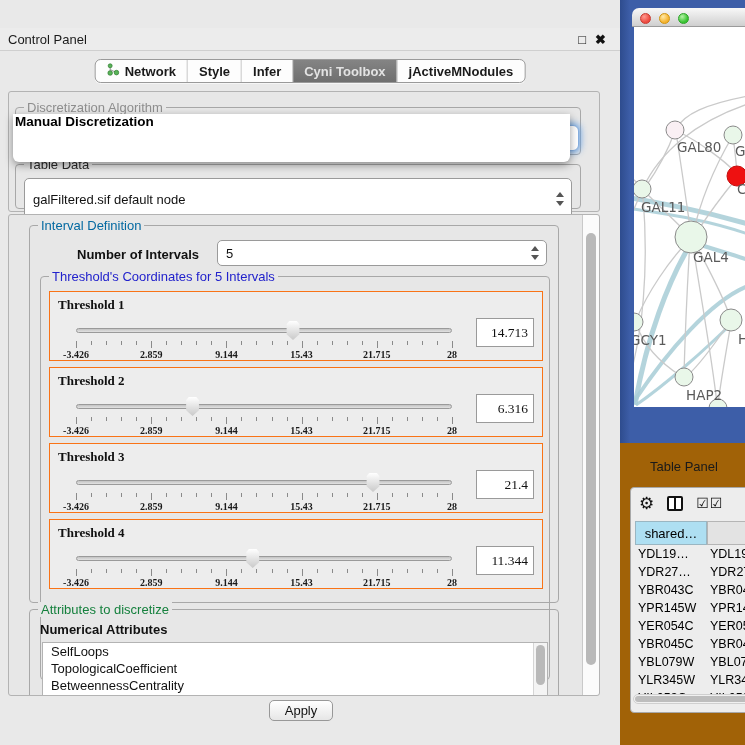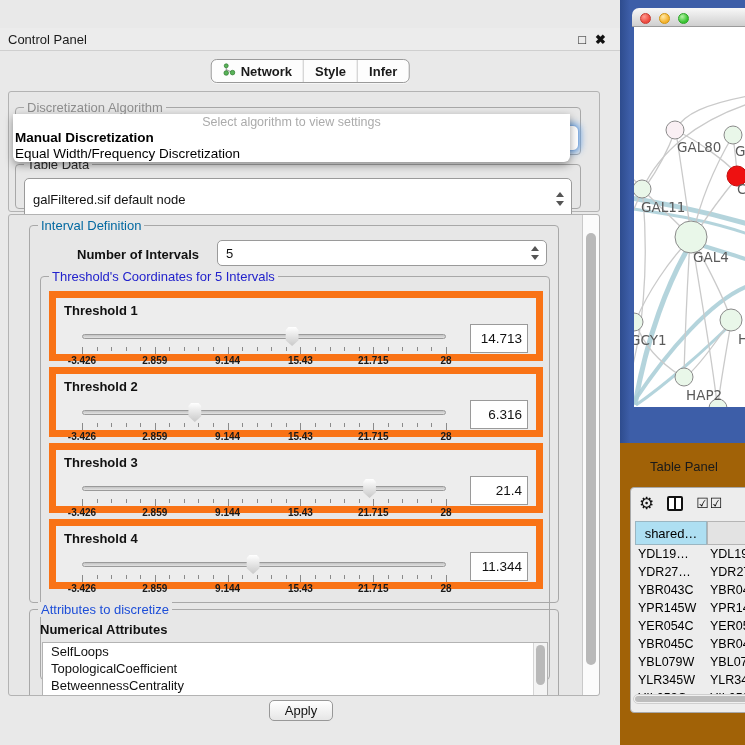--- a/index.html
+++ b/index.html
@@ -53,34 +53,34 @@
   #settings-scrollbar .thumb { position:absolute; left:3px; top:18px; width:10px; height:432px; background:#b9b9b9; border-radius:6px; }
 
   #group-interval { position:absolute; left:20px; top:10px; width:530px; height:378px; }
   #group-interval > .group-label { color:#0369a1; }
   #num-label { position:absolute; left:47px; top:21px; font-size:13px; font-weight:bold; color:#111; }
   #num-combo { position:absolute; left:187px; top:14px; width:330px; height:26px; }
 
   #group-thresh { position:absolute; left:10px; top:50px; width:510px; height:404px; }
   #group-thresh > .group-label { color:#2222cc; }
   #thresh-stack { position:absolute; left:8px; top:14px; width:494px; }
-  .tbox { position:relative; width:494px; height:70px; background:#ededed; border:7px solid #f97316; margin-bottom:6px; }
+  .tbox { position:relative; width:494px; height:70px; background:#ededed; border:1px solid #f97316; margin-bottom:6px;font-family:Liberation Serif, serif; }
   .tbox .ttitle { position:absolute; left:8px; top:5px; font-size:13px; font-weight:bold; color:#111; }
   .slider { position:absolute; left:26px; right:90px; top:28px; height:36px; }
   .track { position:absolute; left:0; right:0; top:8px; height:5px; border:1px solid #9a9a9a; border-radius:3px; background:linear-gradient(#c3c3c3,#e2e2e2); }
   .thumb-ptr { position:absolute; top:1px; width:16px; height:19px; background:linear-gradient(#ffffff,#c9c9c9); clip-path:polygon(50% 100%, 10% 70%, 10% 16%, 26% 0%, 74% 0%, 90% 16%, 90% 70%); filter:drop-shadow(0 0 1px #7e7e7e); }
   .ticks { position:absolute; left:0; right:0; top:21px; height:8px; }
   .tick { position:absolute; top:0; width:1px; height:4px; background:#8a8a8a; }
   .tick.major { height:7px; }
   .ticklabels { position:absolute; left:0; right:0; top:29px; height:10px; }
   .ticklabel { position:absolute; transform:translateX(-50%); font-size:10px; font-weight:bold; color:#1a1a1a; white-space:nowrap; }
   .tval { position:absolute; right:8px; top:26px; width:58px; height:29px; background:#fff; border:1px solid #9a9a9a; font-size:13.5px; color:#111; text-align:right; line-height:27px; padding-right:5px; }
 
   #group-attrs { position:absolute; left:20px; top:394px; width:530px; height:200px; }
-  #group-attrs > .group-label { color:#1d4ed8; }
+  #group-attrs > .group-label { color:#15803d; }
   #attrs-title { position:absolute; left:10px; top:12px; font-size:13px; font-weight:bold; color:#111; }
   #attr-list { position:absolute; left:12px; top:32px; width:506px; height:150px; background:#fff; border:1px solid #b3b3b3; overflow:hidden; }
   .attr-item { height:17px; line-height:17px; font-size:13px; color:#111; padding-left:8px; white-space:nowrap; }
   #attr-scrollbar { position:absolute; right:0; top:0; width:14px; height:100%; background:#f4f4f4; border-left:1px solid #d5d5d5; }
   #attr-scrollbar .thumb { position:absolute; left:2px; top:2px; width:9px; height:40px; background:#b9b9b9; border-radius:5px; }
 
   #apply-btn { position:absolute; left:269px; top:672px; width:64px; height:21px; background:linear-gradient(#ffffff,#e6e6e6); border:1px solid #989898; border-radius:5px; font-size:13px; color:#111; text-align:center; line-height:19px; }
 
   
   #right-panel { position:absolute; left:620px; top:0; width:125px; height:745px; background:#e2e2e2; }
@@ -134,43 +134,47 @@
             <circle cx="9.8" cy="9.6" r="2.3" fill="#59b359" stroke="#2d7a2d" stroke-width=".7"></circle>
           </svg></span>
         <span>Network</span>
       </span>
       <span class="seg">
         <span>Style</span>
       </span>
       <span class="seg">
         <span>Infer</span>
       </span>
+      <span class="seg selected">
+        <span>Cyni Toolbox</span>
+      </span>
+      <span class="seg">
+        <span>jActiveMNodules</span>
+      </span>
     </div>
 
   <div class="container" id="container-a">
     <div class="group" id="group-alg">
       <span class="group-label">Discretization Algorithm</span>
     </div>
     <div id="alg-combo"></div>
     <div class="group" id="group-table">
       <span class="group-label">Table Data</span>
       <div class="combo" id="table-combo">
         <span class="combo-text">galFiltered.sif default node</span>
         <span class="stepper">
             <span class="up"></span>
             <span class="down"></span>
           </span>
       </div>
     </div>
   </div>
 
   <div id="algo-popup">
-    <div class="ph">Select algorithm to view settings</div>
   <div class="opt hl">Manual Discretization</div>
-      <div class="opt">Equal Width/Frequency Discretization</div>
     </div>
 
   <div class="container" id="container-b">
     <div class="group" id="group-interval">
       <span class="group-label">Interval Definition</span>
       <span id="num-label">Number of Intervals</span>
       <div class="combo" id="num-combo">
         <span class="combo-text">5</span>
         <span class="stepper">
             <span class="up"></span>

